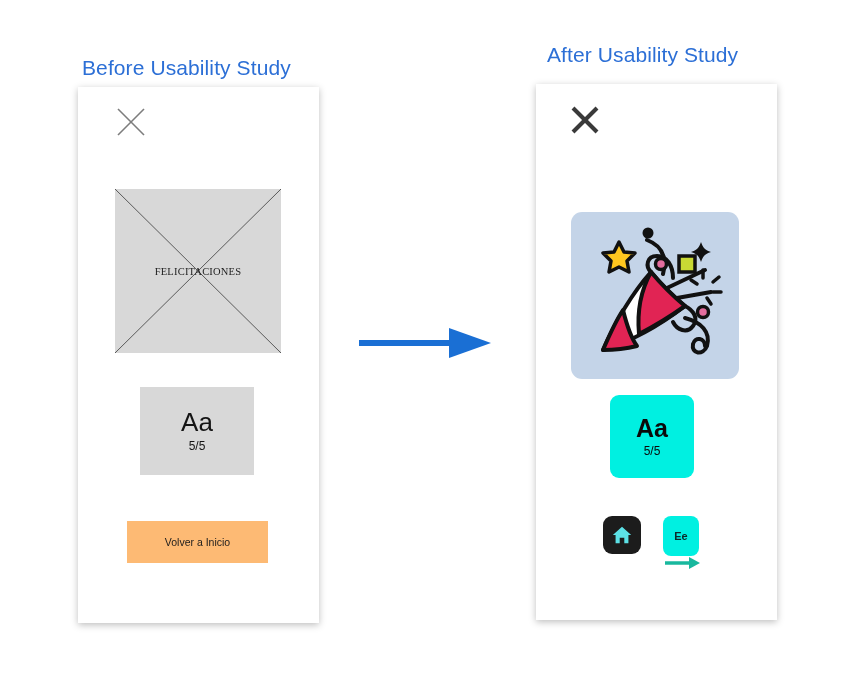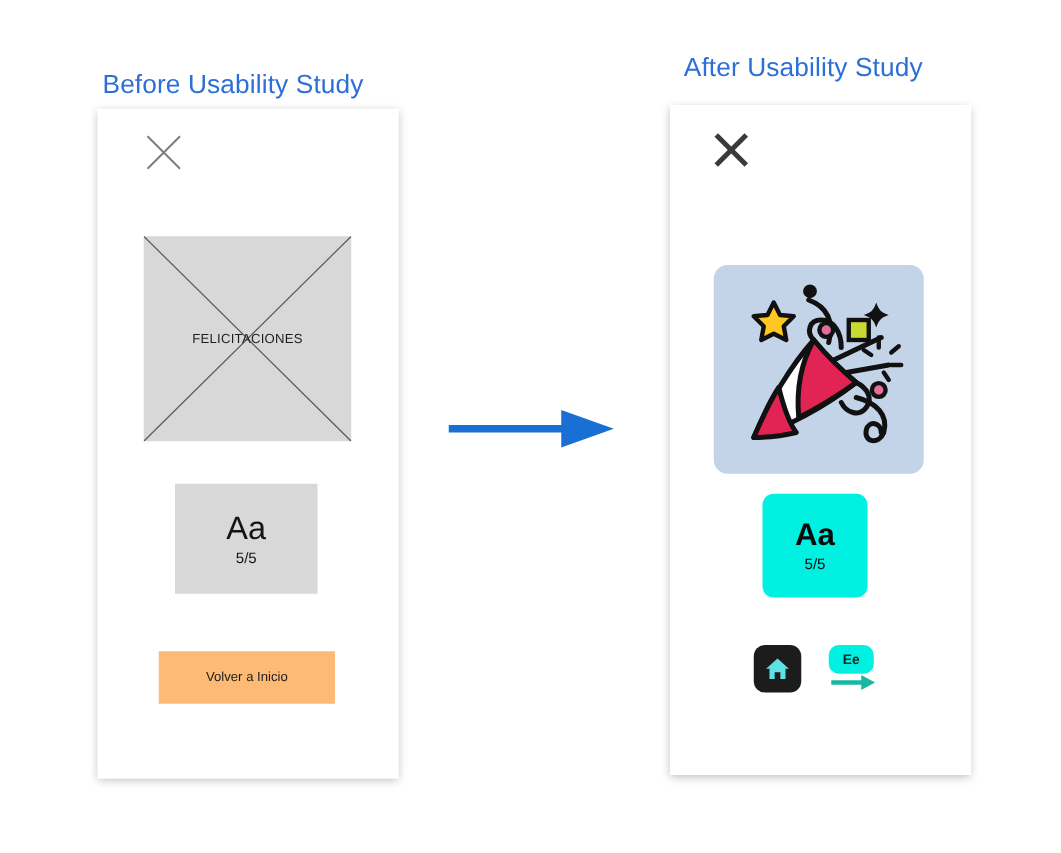--- a/index.html
+++ b/index.html
@@ -62,21 +62,21 @@
     display: block;
   }
   .placeholder-label {
     position: absolute;
     left: 0; right: 0;
     top: 50%;
     transform: translateY(-50%);
     text-align: center;
     font-size: 10.5px;
     color: #1d1d1d;
-    font-family: Liberation Sans, sans-serif;
+    font-family: Liberation Serif, serif;
     letter-spacing: 0.2px;
   }
 
   
   .aa-tile-gray {
     position: absolute;
     left: 62px;
     top: 300px;
     width: 114px;
     height: 88px;
@@ -189,21 +189,21 @@
     justify-content: center;
   }
   .ee-group {
     position: absolute;
     left: 60px;
     top: 0;
     width: 40px;
   }
   .ee-tile {
     width: 36px;
-    height: 23px;
+    height: 40px;
     background: #00f0e1;
     border-radius: 8px;
     display: flex;
     align-items: center;
     justify-content: center;
     font-size: 11px;
     font-weight: 700;
     color: #0c2a2a;
     font-family: "Liberation Sans", sans-serif;
   }

